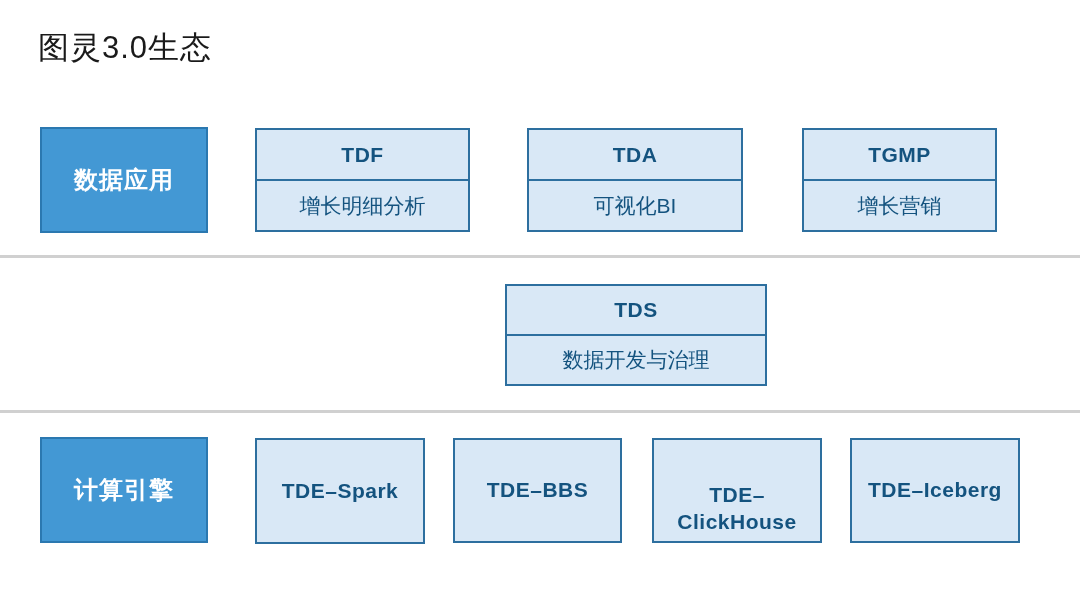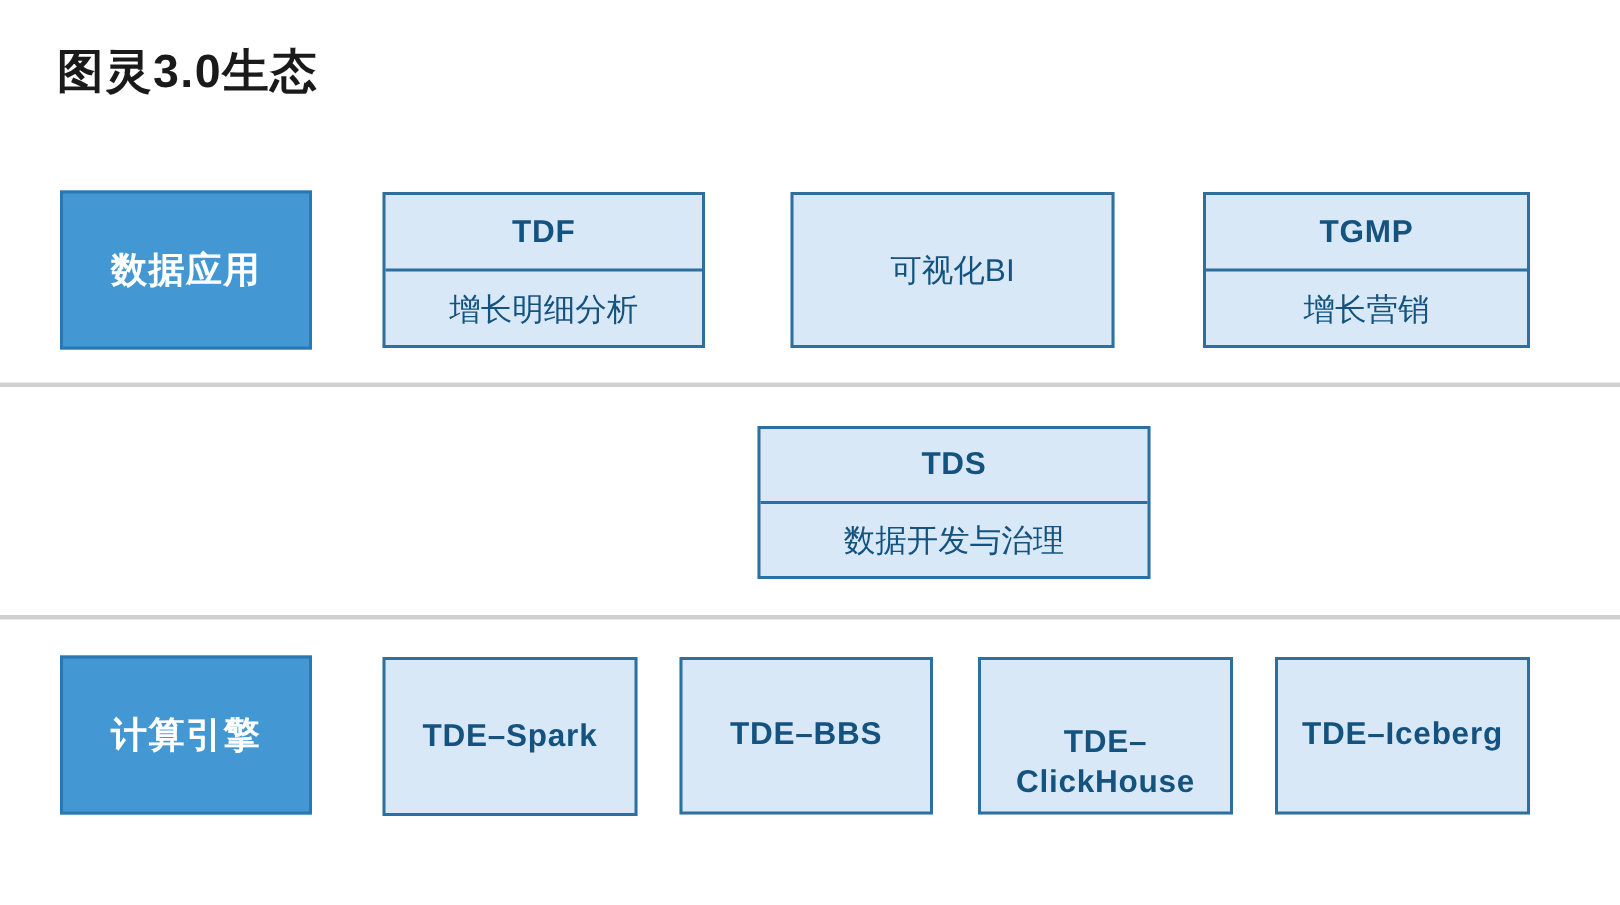--- a/index.html
+++ b/index.html
@@ -15,21 +15,21 @@
   html,body{margin:0;padding:0;background:#ffffff;}
   .canvas{
     position:relative;
     width:1080px;height:603px;
     background:#ffffff;
     font-family:"Liberation Sans", sans-serif;
     overflow:hidden;
   }
   .title{
     position:absolute;left:38px;top:27px;margin:0;
-    font-size:31px;font-weight:bold;color:var(--c-title);
+    font-size:31px;font-weight:normal;color:var(--c-title);
     letter-spacing:1px;
   }
   .divider{
     position:absolute;left:0;width:1080px;height:3px;
     background:var(--c-divider);
   }
   #divider-1{top:255px;}
   #divider-2{top:410px;}
   .label-box{
     position:absolute;left:40px;width:168px;
@@ -55,21 +55,21 @@
     display:flex;align-items:center;justify-content:center;
     font-size:21px;font-weight:bold;color:var(--c-box-text);
     letter-spacing:0.5px;
   }
   .product-body{
     flex:1;display:flex;align-items:center;justify-content:center;
     font-size:21px;color:var(--c-box-text);
   }
   #box-tdf {left:255px;top:128px;width:215px;height:104px;}
   #box-tda {left:527px;top:128px;width:216px;height:104px;}
-  #box-tgmp{left:802px;top:128px;width:218px;height:104px;text-align:right;}
+  #box-tgmp{left:802px;top:128px;width:195px;height:104px;text-align:right;}
   #box-tds {left:505px;top:284px;width:262px;height:102px;text-align:right;}
   .engine-box{
     position:absolute;box-sizing:border-box;
     border:2px solid var(--c-box-border);
     background:var(--c-box-fill);
     display:flex;align-items:center;justify-content:center;
     font-size:21px;font-weight:bold;color:var(--c-box-text);
     text-align:center;line-height:1.25;letter-spacing:0.5px;
   }
   #box-spark     {left:255px;top:438px;width:170px;height:106px;}
@@ -89,20 +89,21 @@
   <div class="divider" id="divider-2"></div>
 
   <div class="label-box" id="label-row1">数据应用</div>
 
   <div class="product-box" id="box-tdf">
     <div class="product-header">TDF</div>
     <div class="product-body">增长明细分析</div>
   </div>
 
   <div class="product-box" id="box-tda">
+    <div class="product-header">TDA</div>
     <div class="product-body">可视化BI</div>
   </div>
 
   <div class="product-box" id="box-tgmp">
     <div class="product-header">TGMP</div>
     <div class="product-body">增长营销</div>
   </div>
 
 
   <div class="product-box" id="box-tds">

